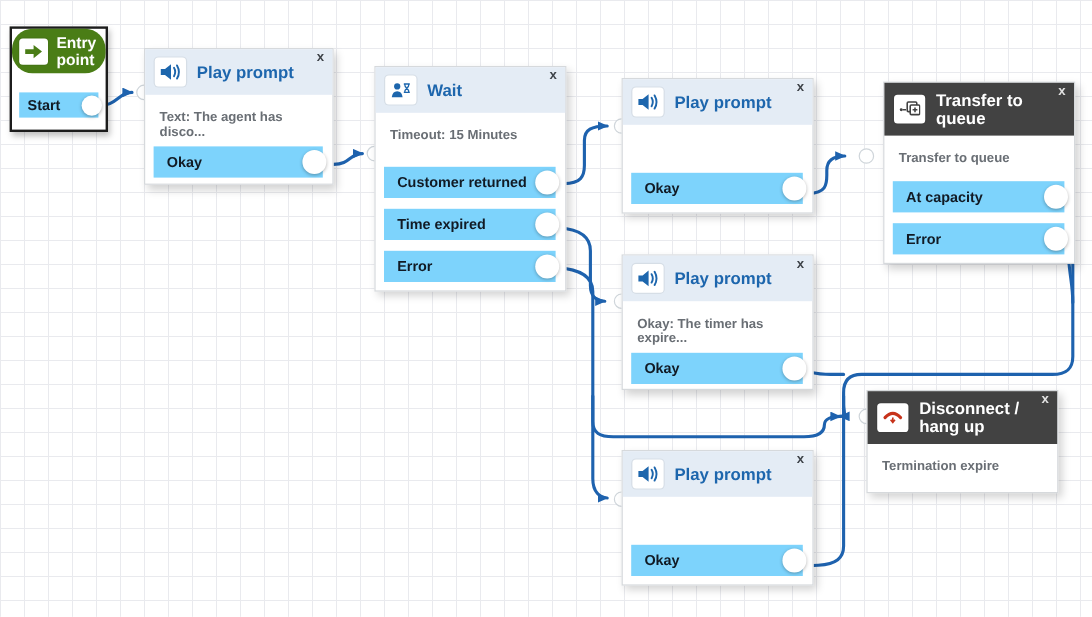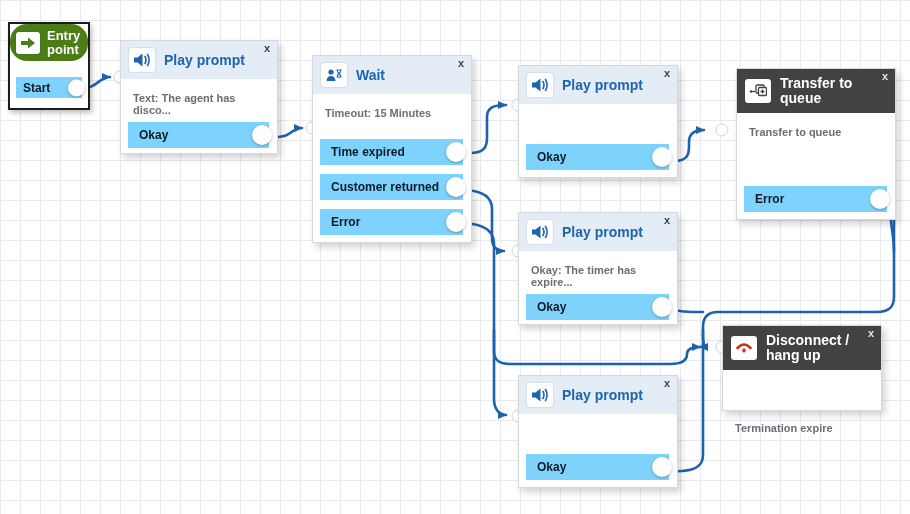--- a/index.html
+++ b/index.html
@@ -140,25 +140,25 @@
             <path d="M11.5 3 h5 M11.5 10 h5 M12.2 3 c0 4 3.6 3 3.6 7 M15.8 3 c0 4 -3.6 3 -3.6 7" stroke="#1d66ad" stroke-width="1.1" fill="none"></path>
           </svg>
       </span>
       <span class="ttl">Wait</span>
       <span class="close">x</span>
     </div>
     <div class="body">
       <div class="desc">Timeout: 15 Minutes</div>
       <div class="rows">
         <div class="orow">
+          <span class="olabel">Customer returned</span>
+          <span class="port"></span>
+        </div>
+        <div class="orow">
           <span class="olabel">Time expired</span>
-          <span class="port"></span>
-        </div>
-        <div class="orow">
-          <span class="olabel">Customer returned</span>
           <span class="port"></span>
         </div>
         <div class="orow">
           <span class="olabel">Error</span>
           <span class="port"></span>
         </div>
       </div>
     </div>
   </div>
 
@@ -194,20 +194,24 @@
             <path d="M3 8.5 h3" stroke="#424242" stroke-width="1.3"></path>
           </svg>
       </span>
       <span class="ttl">Transfer to queue</span>
       <span class="close">x</span>
     </div>
     <div class="body">
       <div class="desc">Transfer to queue</div>
       <div class="rows">
         <div class="orow">
+          <span class="olabel">At capacity</span>
+          <span class="port"></span>
+        </div>
+        <div class="orow">
           <span class="olabel">Error</span>
           <span class="port"></span>
         </div>
       </div>
     </div>
   </div>
 
   <div class="node" style="left:518px;top:212px;width:160px;height:113px;">
     <div class="hdr">
       <span class="nicon">
@@ -223,21 +227,21 @@
       <div class="desc">Okay: The timer has expire...</div>
       <div class="rows">
         <div class="orow">
           <span class="olabel">Okay</span>
           <span class="port"></span>
         </div>
       </div>
     </div>
   </div>
 
-  <div class="node" style="left:722px;top:325px;width:160px;height:86px;gap:39px;">
+  <div class="node" style="left:722px;top:325px;width:160px;height:86px;">
     <div class="hdr dark" style="min-height:32px;">
       <span class="nicon">
         <svg width="18" height="16" viewBox="0 0 18 16">
             <path d="M2.5 8 q6.5 -7 13 0" stroke="#c7331b" stroke-width="2.6" fill="none" stroke-linecap="round"></path>
             <path d="M9 8 v3.2 M7.2 9.8 L9 12 L10.8 9.8" stroke="#c7331b" stroke-width="1.4" fill="none"></path>
           </svg>
       </span>
       <span class="ttl">Disconnect / hang up</span>
       <span class="close">x</span>
     </div>

